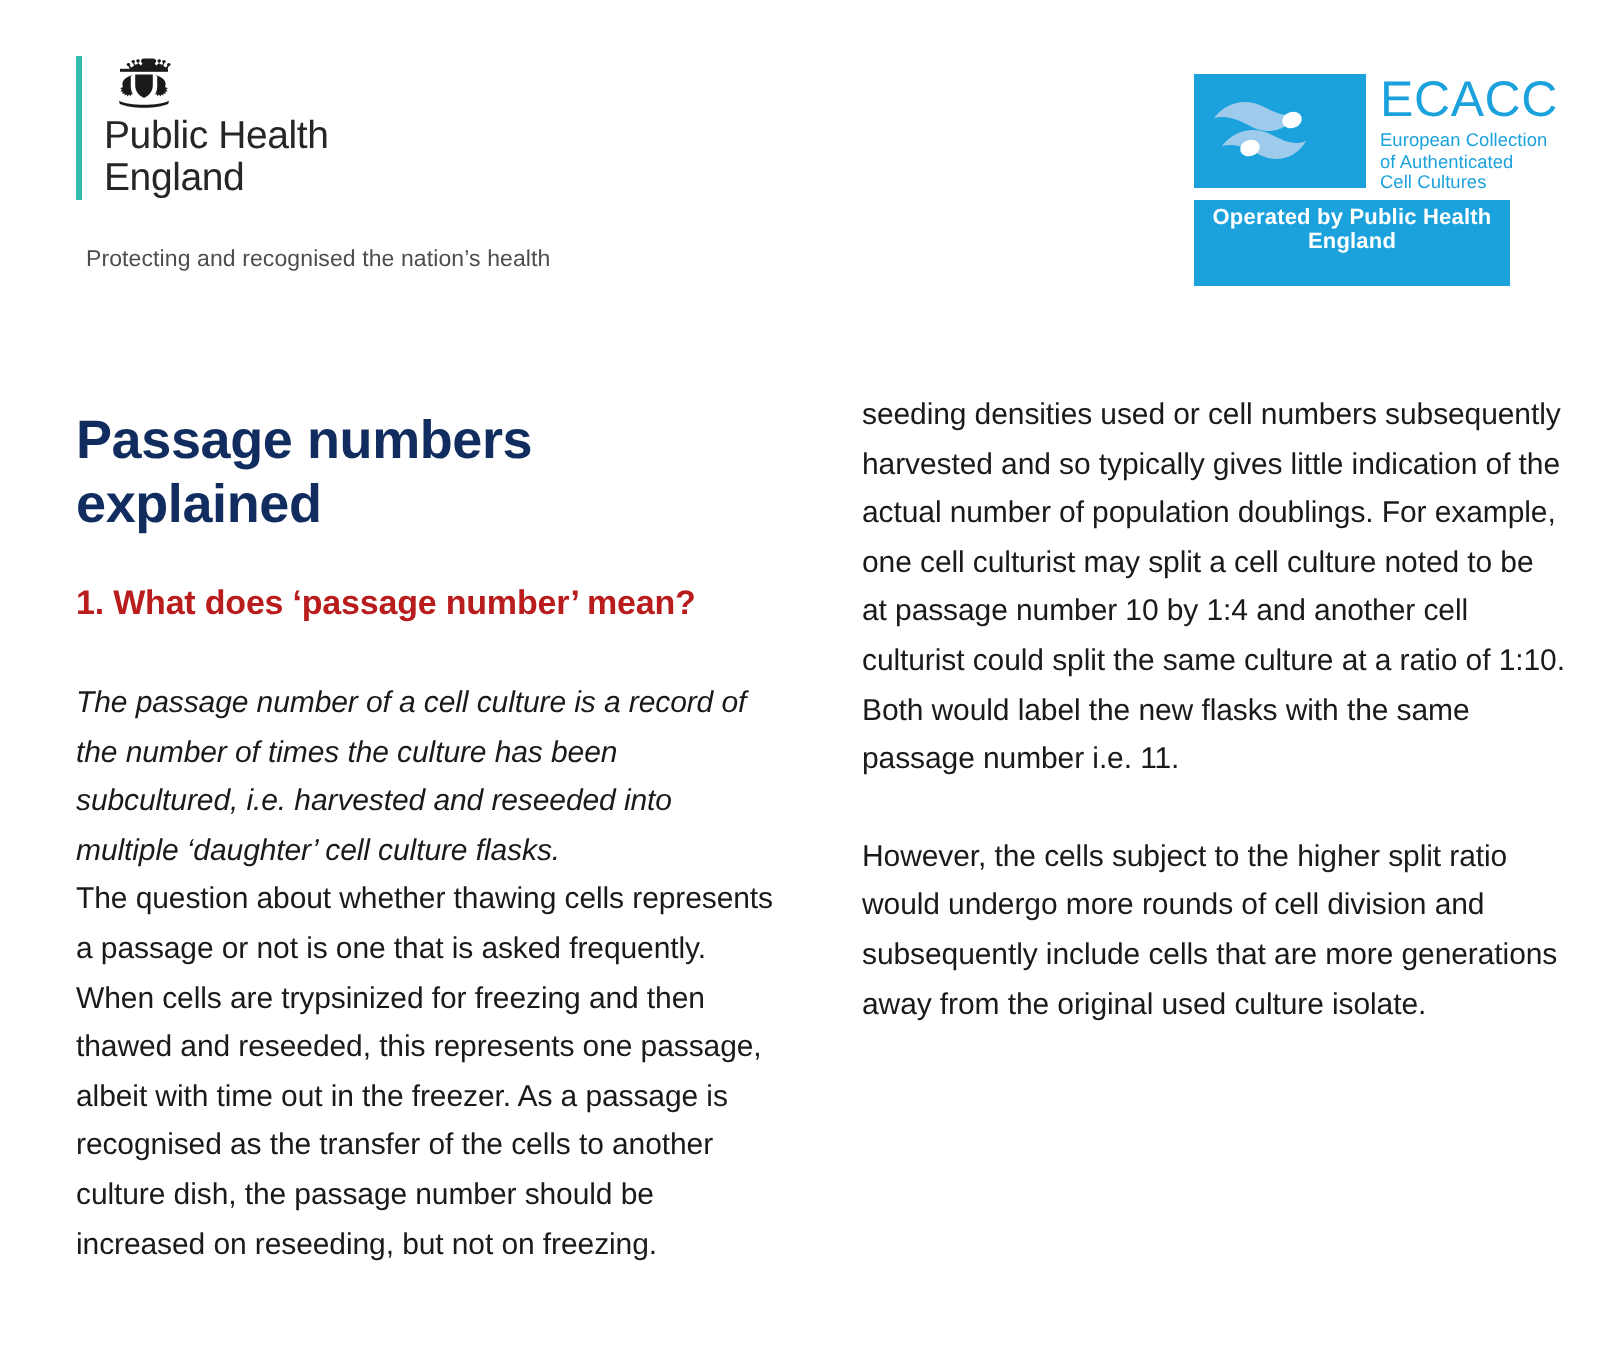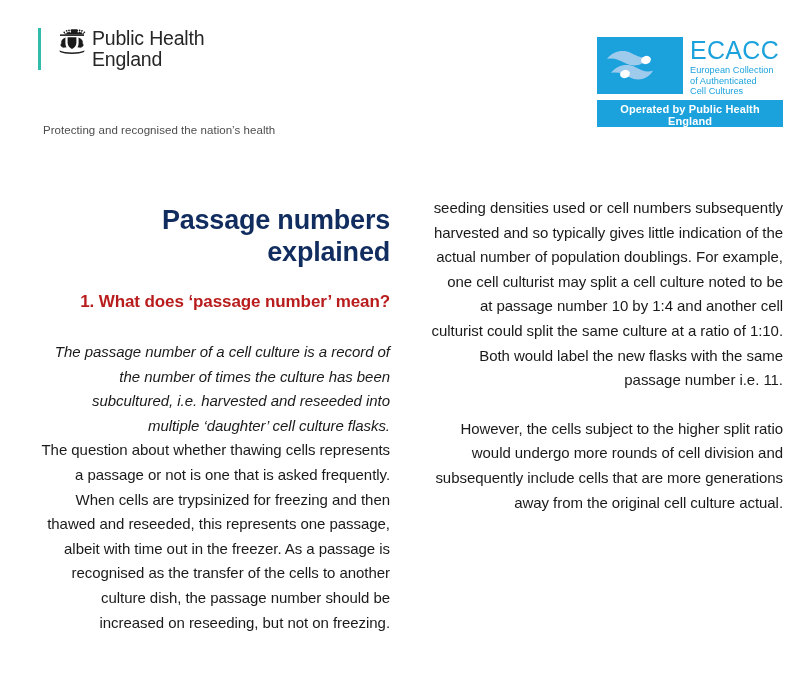--- a/index.html
+++ b/index.html
@@ -32,21 +32,21 @@
     align-items: stretch;
   }
   #phe-teal-bar {
     width: 3px;
     background: #30bcad;
     margin-right: 11px;
     align-self: stretch;
   }
   #phe-logo-inner {
     display: flex;
-    flex-direction: row;
+    flex-direction: column;
     justify-content: flex-start;
   }
   #phe-crest {
     width: 40px;
     height: 27px;
     margin-bottom: 3px;
     display: block;
   }
   #phe-wordmark {
     font-family: "Liberation Sans", sans-serif;
@@ -104,37 +104,36 @@
     margin-top: 2px;
     letter-spacing: 0.05px;
   }
   #ecacc-operated {
     margin-top: 3px;
     background: #1ba2dd;
     color: #ffffff;
     font-size: 11px;
     font-weight: bold;
     text-align: center;
-    padding: 3px 0 0 0;
+    padding: 3px 0 16px 0;
     letter-spacing: 0.1px;
-    width: 186px;
+    width: 158px;
     box-sizing: border-box;
   }
 
   
   #content {
     position: absolute;
     left: 0;
     top: 150px;
     width: 802px;
   }
   .column {
     position: absolute;
     top: 0;
-    text-align: right;
   }
   #col-left  { left: 38px;  width: 352px; }
   #col-right { left: 431px; width: 352px; }
 
   #doc-title {
     font-size: 27px;
     font-weight: bold;
     color: #112c5e;
     letter-spacing: -0.2px;
     margin: 54px 0 0 0;
@@ -216,16 +215,16 @@
 
   <div class="column" id="col-left">
     <h1 id="doc-title">Passage numbers explained</h1>
     <h2 id="section-heading">1. What does ‘passage number’ mean?</h2>
     <p class="body-par first">The passage number of a cell culture is a record of the number of times the culture has been subcultured, i.e. harvested and reseeded into multiple ‘daughter’ cell culture flasks.</p>
     <p class="body-par next">The question about whether thawing cells represents a passage or not is one that is asked frequently.  When cells are trypsinized for freezing and then thawed and reseeded, this represents one passage, albeit with time out in the freezer. As a passage is recognised as the transfer of the cells to another culture dish, the passage number should be increased on reseeding, but not on freezing.</p>
   </div>
 
   <div class="column" id="col-right">
     <p class="body-par first">seeding densities used or cell numbers subsequently harvested and so typically gives little indication of the actual number of population doublings.  For example, one cell culturist may split a cell culture noted to be at passage number 10 by 1:4 and another cell culturist could split the same culture at a ratio of 1:10.  Both would label the new flasks with the same passage number i.e. 11.</p>
-    <p class="body-par next">However, the cells subject to the higher split ratio would undergo more rounds of cell division and subsequently include cells that are more generations away from the original cell culture actual.</p>
+    <p class="body-par next">However, the cells subject to the higher split ratio would undergo more rounds of cell division and subsequently include cells that are more generations away from the original used culture isolate.</p>
   </div>
 
 </div>
 
 </body></html>

